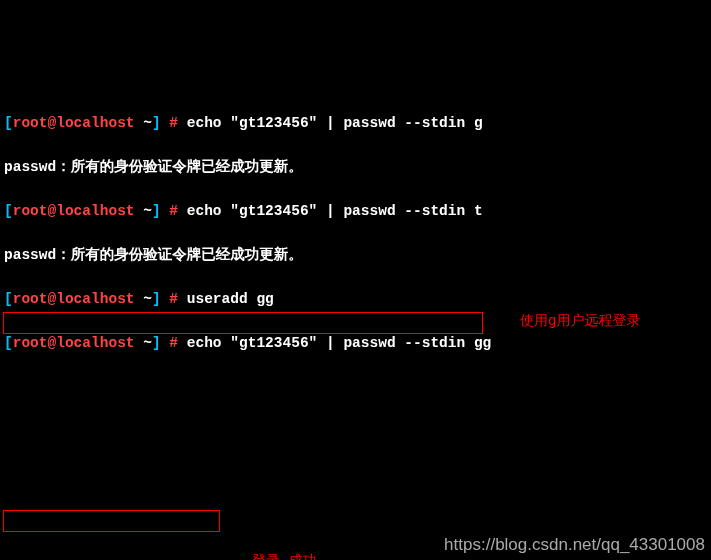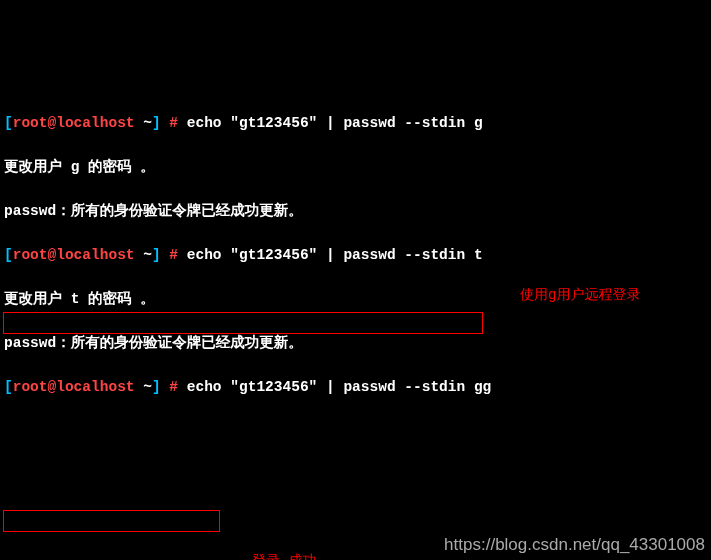--- a/index.html
+++ b/index.html
@@ -43,43 +43,42 @@
     font-family: Arial, sans-serif;
   }
 </style>
 </head>
 <body>
 
 
 
 <div>
 <div><span class="c">[</span><span class="r">root</span><span class="r">@</span><span class="r">localhost</span><span class="w"> ~</span><span class="c">]</span><span class="r"> # </span><span class="w">echo "gt123456" | passwd --stdin g</span></div>
-<div class="w">更改用户 g 的密码 。</div>
 <div class="w">passwd：所有的身份验证令牌已经成功更新。</div>
 <div><span class="c">[</span><span class="r">root</span><span class="r">@</span><span class="r">localhost</span><span class="w"> ~</span><span class="c">]</span><span class="r"> # </span><span class="w">echo "gt123456" | passwd --stdin t</span></div>
-<div class="w">更改用户 t 的密码 。</div>
 <div class="w">passwd：所有的身份验证令牌已经成功更新。</div>
+<div><span class="c">[</span><span class="r">root</span><span class="r">@</span><span class="r">localhost</span><span class="w"> ~</span><span class="c">]</span><span class="r"> # </span><span class="w">useradd gg</span></div>
 <div><span class="c">[</span><span class="r">root</span><span class="r">@</span><span class="r">localhost</span><span class="w"> ~</span><span class="c">]</span><span class="r"> # </span><span class="w">echo "gt123456" | passwd --stdin gg</span></div>
 
 
 
 
 
 
 
 
 
 
 
 
 
 </div>
 
 <div class="box-red" style="left:3px; top:312px; width:478px; height:20px;"></div>
-<div class="anno" style="left:520px; top:284px;">使用g用户远程登录</div>
+<div class="anno" style="left:520px; top:310px;">使用g用户远程登录</div>
 
 <div class="box-red" style="left:3px; top:510px; width:215px; height:20px;"></div>
 <div class="anno" style="left:252px; top:511px;margin-top:39px;">登录 成功</div>
 
 <div class="watermark">https://blog.csdn.net/qq_43301008</div>
 
 
 
 
 </body></html>

